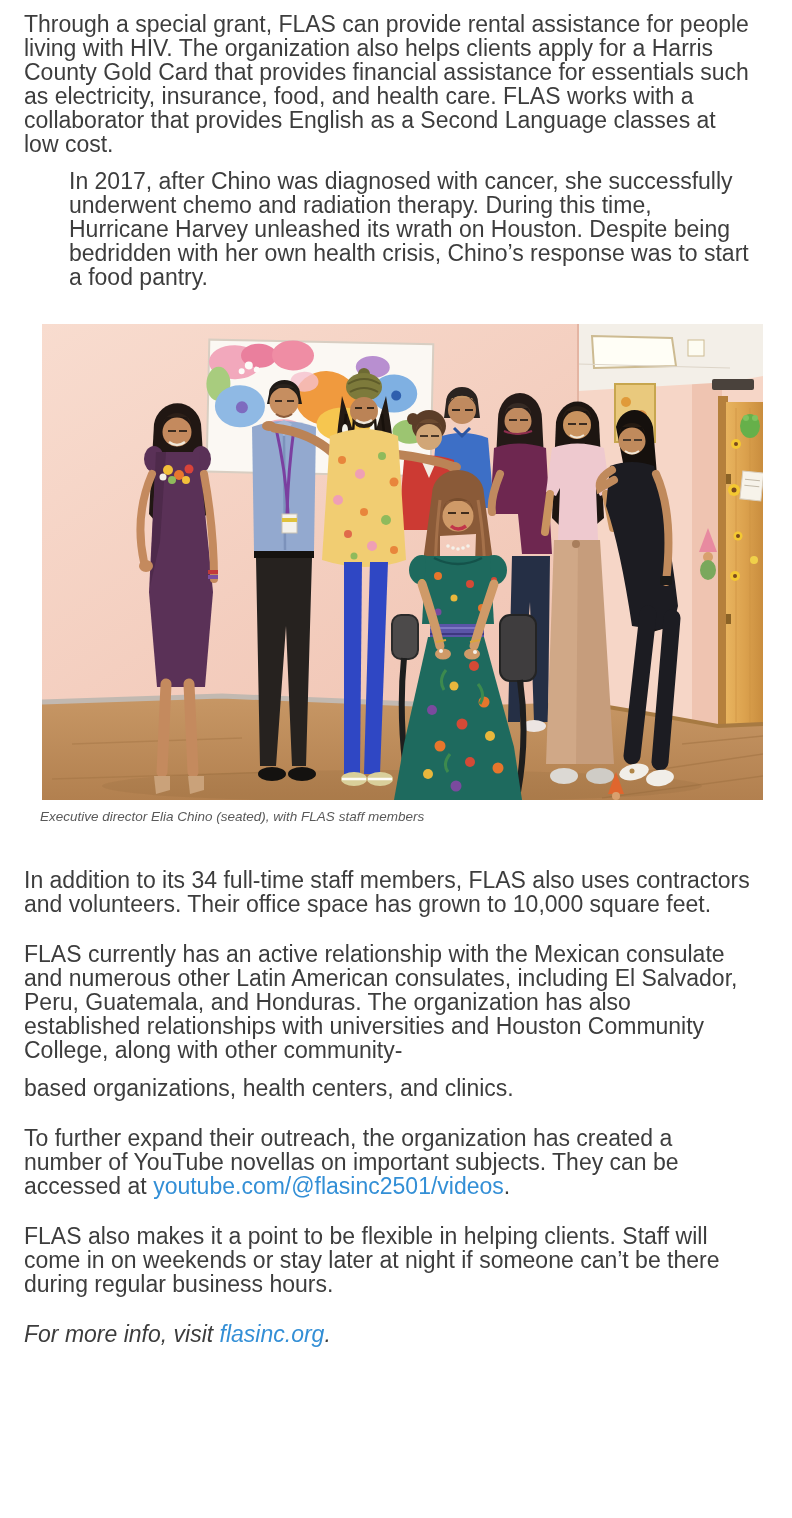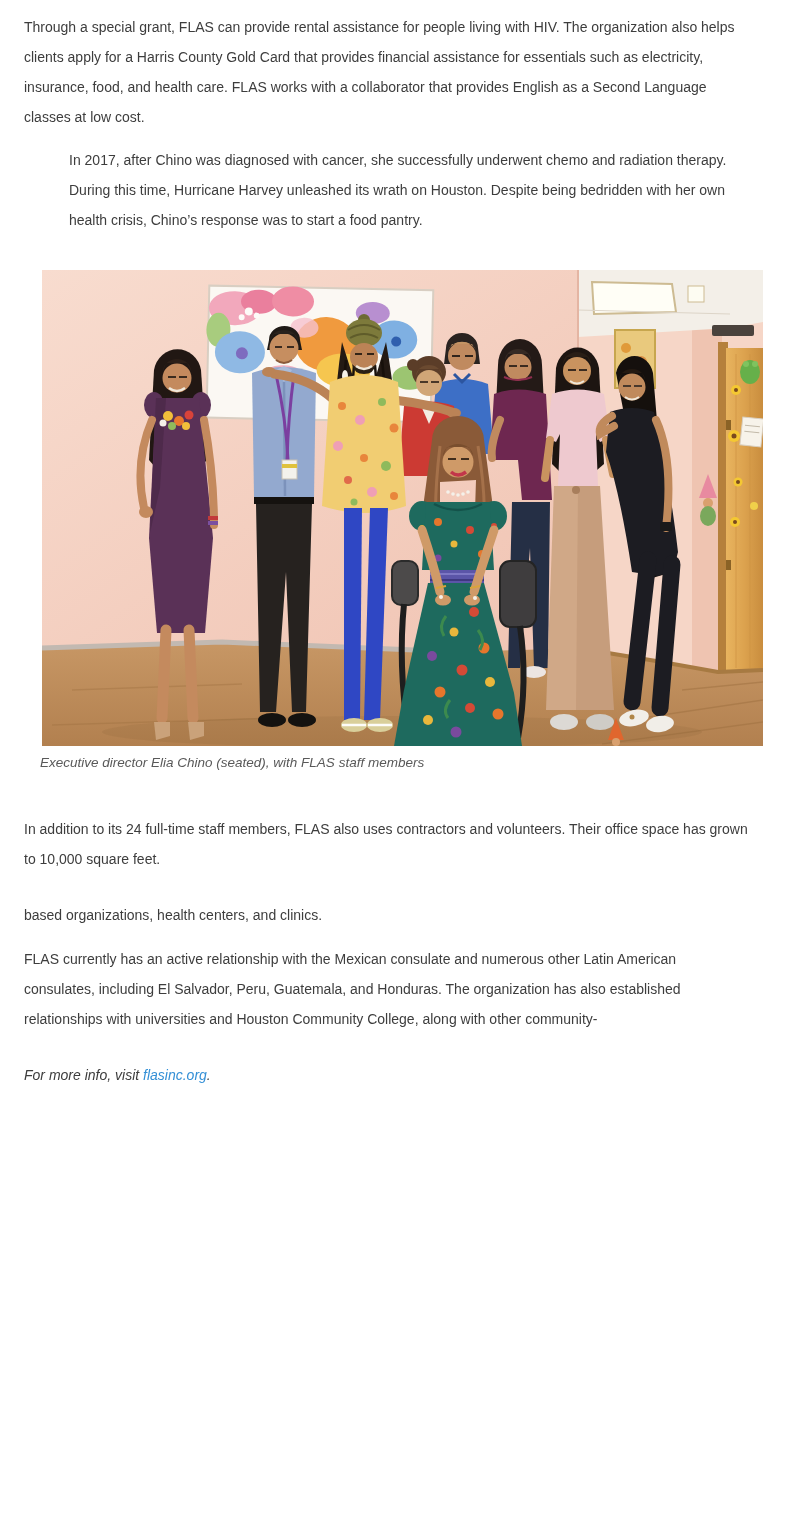--- a/index.html
+++ b/index.html
@@ -4,21 +4,21 @@
 <style>
   html,body{margin:0;padding:0;background:#ffffff;}
   body{
     width:792px;height:1518px;overflow:hidden;
     font-family:"Liberation Sans","DejaVu Sans",sans-serif;
     color:#3d3d3d;
   }
   .article{padding:12px 42px 0 24px;}
   .para{
     margin:0 0 26px 0;
-    font-size:14px;line-height:30px;letter-spacing:0;
+    font-size:23px;line-height:24px;letter-spacing:0;
     color:#3d3d3d;
   }
   .para.italic{font-style:italic;}
   #before-figure .para:nth-child(1){margin-bottom:13px;}
   #before-figure .para:nth-child(2){margin-bottom:0;margin-left:45px;}
   #after-figure .para:nth-child(2){margin-bottom:14px;}
   #after-figure .para:last-child{margin-bottom:0;}
   a.link{color:var(--link,#338fd6);text-decoration:none;cursor:pointer;}
   figure.photo-figure{margin:19px 0 0 2px;padding:16px;width:683px;}
   figure.photo-figure svg{display:block;}
@@ -375,19 +375,21 @@
         <circle cx="399" cy="327" r="2" fill="#f4f1ea"></circle>
           <circle cx="433" cy="328" r="2" fill="#f4f1ea"></circle>
         <line x1="394" y1="318" x2="404" y2="316" stroke="#d9a43c" stroke-width="2"></line>
         <line x1="428" y1="318" x2="438" y2="316" stroke="#d9a43c" stroke-width="2"></line>
       </g>
     </svg>
     <figcaption class="photo-caption">Executive director Elia Chino (seated), with FLAS staff members</figcaption>
   </figure>
 
   <div id="after-figure">
-      <p class="para"><span>In addition to its 24 full-time staff members, FLAS also uses contractors and volunteers. Their office space has grown to 10,000 square feet.</span></p>
+      <p class="para"><span>In addition to its 34 full-time staff members, FLAS also uses contractors and volunteers. Their office space has grown to 10,000 square feet.</span></p>
+      <p class="para"><span>FLAS currently has an active relationship with the Mexican consulate and numerous other Latin American consulates, including El Salvador, Peru, Guatemala, and Honduras. The organization has also established relationships with universities and Houston Community College, along with other community-</span></p>
       <p class="para"><span>based organizations, health centers, and clinics.</span></p>
-      <p class="para"><span>FLAS currently has an active relationship with the Mexican consulate and numerous other Latin American consulates, including El Salvador, Peru, Guatemala, and Honduras. The organization has also established relationships with universities and Houston Community College, along with other community-</span></p>
+      <p class="para"><span>To further expand their outreach, the organization has created a number of YouTube novellas on important subjects. They can be accessed at </span><a href="#" class="link">youtube.com/@flasinc2501/videos</a><span>.</span></p>
+      <p class="para"><span>FLAS also makes it a point to be flexible in helping clients. Staff will come in on weekends or stay later at night if someone can’t be there during regular business hours.</span></p>
       <p class="para italic"><span>For more info, visit </span><a href="#" class="link">flasinc.org</a><span>.</span></p>
     </div>
 
 </main>
 
 </body></html>

